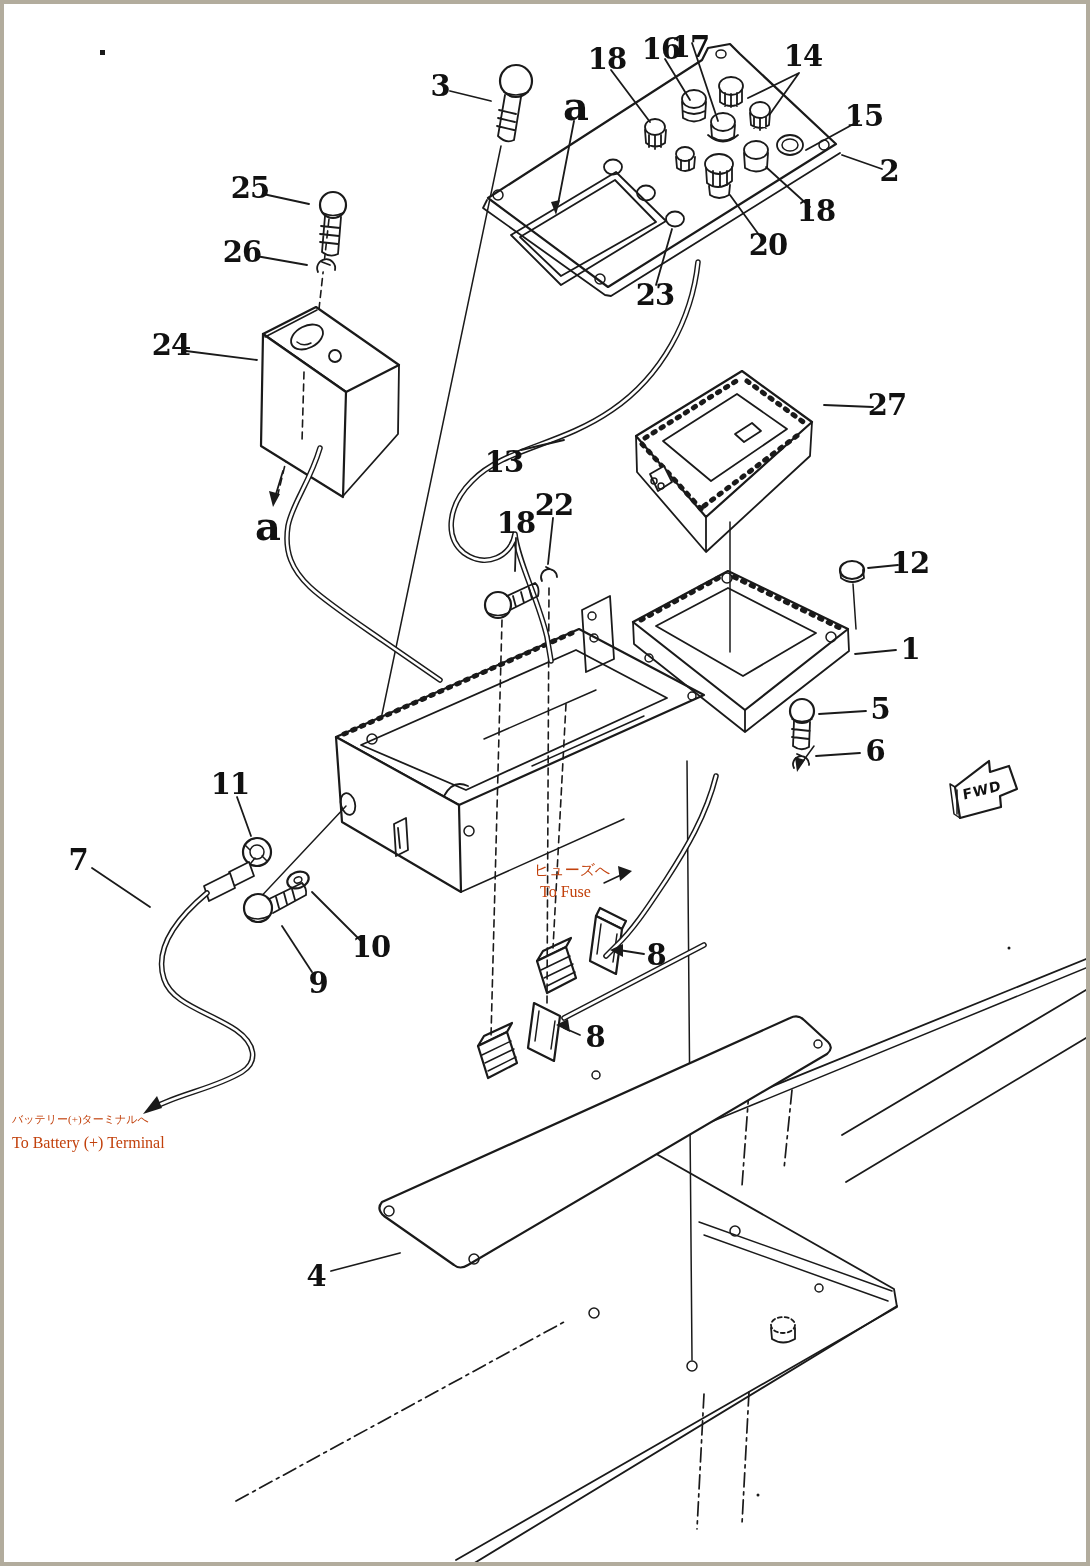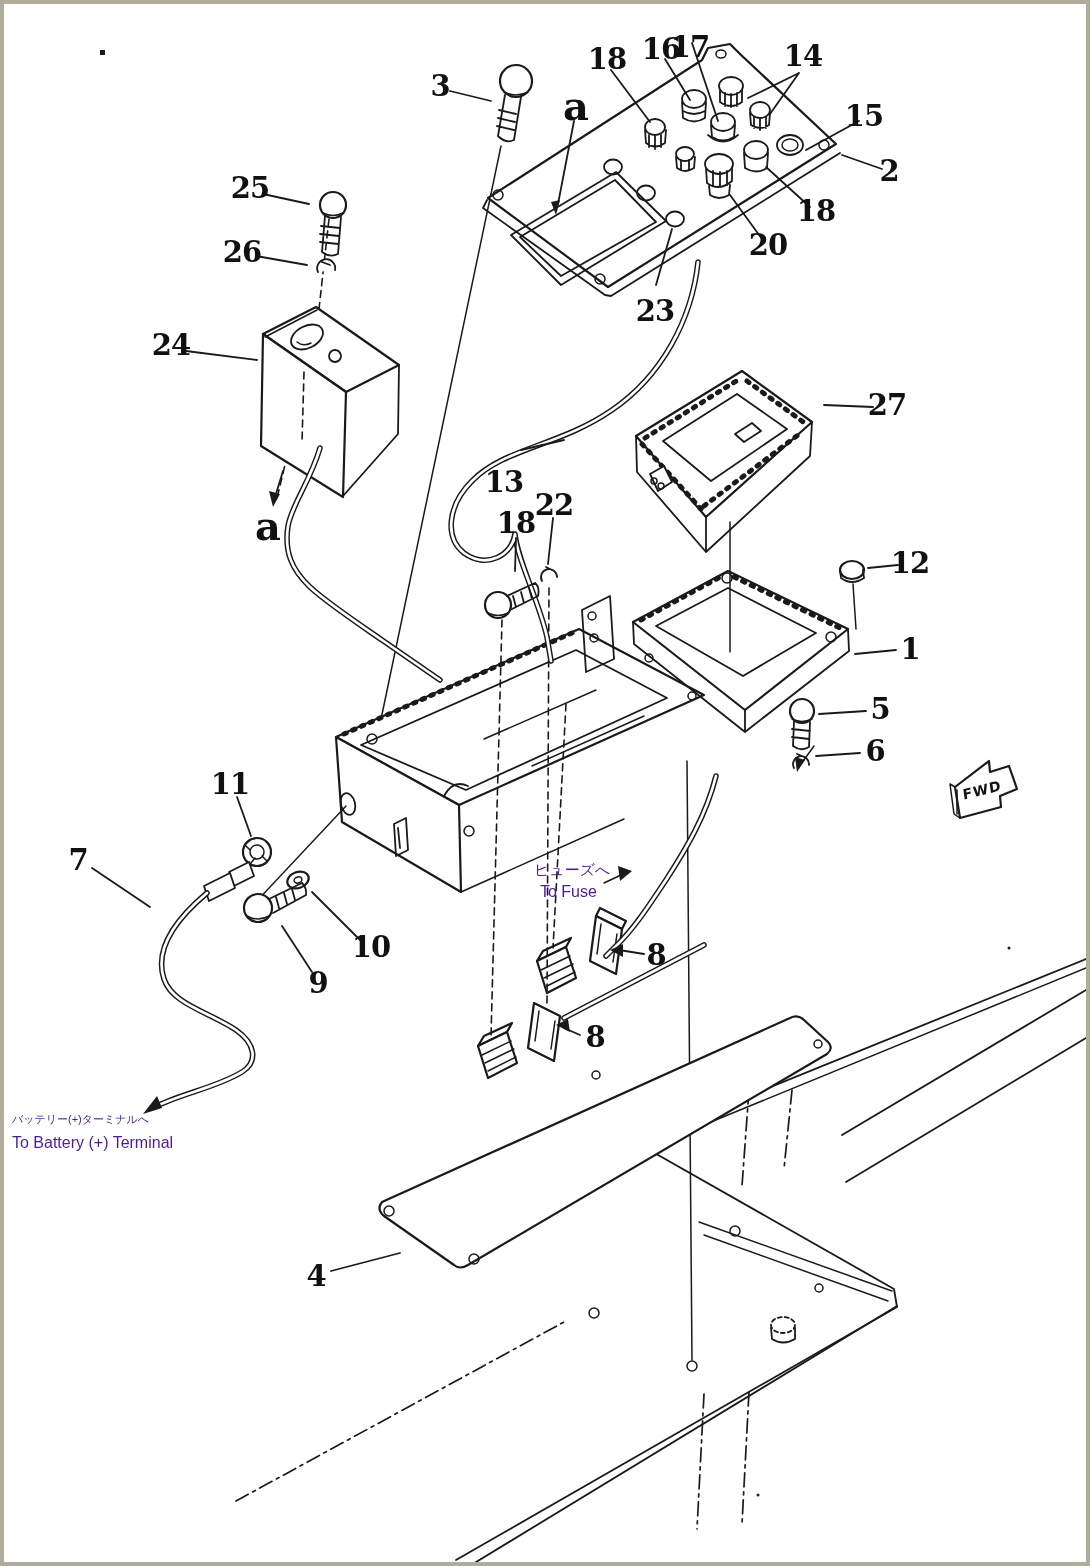--- a/index.html
+++ b/index.html
@@ -14,22 +14,22 @@
   .fb{fill:#1a1a1a;stroke:none;}
   .hatch{stroke-width:5;stroke-dasharray:2.5 7;}
   .dash{stroke-dasharray:7 5;stroke-width:1.6;}
   .dashdot{stroke-dasharray:14 5 3 5;stroke-width:1.7;}
   .cabA{stroke-width:5.6;}
   .cabB{stroke:#ffffff;stroke-width:2.7;}
   .co{position:absolute;transform:translate(-50%,-50%);font-weight:bold;
       font-size:29px;color:#111;letter-spacing:-1px;white-space:nowrap;}
   .coa{position:absolute;transform:translate(-50%,-50%);font-weight:bold;
       font-size:40px;color:#111;}
-  .txt{position:absolute;font-family:Liberation Sans, sans-serif;font-size:16px;
-      color:#4c1d95;white-space:nowrap;}
+  .txt{position:absolute;font-family:Liberation Serif, serif;font-size:16px;
+      color:#c2410c;white-space:nowrap;}
   .fwd{position:absolute;left:978px;top:786px;transform:translate(-50%,-50%) rotate(-14deg) skewX(-6deg);
       font-family:"DejaVu Sans",sans-serif;font-weight:bold;font-size:14px;color:#111;letter-spacing:1px;}
 </style>
 </head>
 <body>
 
 <div class="page">
 
 <svg class="draw" viewBox="0 0 1082 1558">
 
@@ -328,28 +328,28 @@
 </svg>
 
 <div class="co" style="left:686px;top:43px">17</div>
 <div class="co" style="left:657px;top:45px">16</div>
 <div class="co" style="left:603px;top:55px">18</div>
 <div class="co" style="left:799px;top:52px">14</div>
 <div class="co" style="left:860px;top:112px">15</div>
 <div class="co" style="left:885px;top:167px">2</div>
 <div class="co" style="left:812px;top:207px">18</div>
 <div class="co" style="left:764px;top:241px">20</div>
-<div class="co" style="left:651px;top:307px">23</div>
+<div class="co" style="left:651px;top:291px">23</div>
 <div class="co" style="left:436px;top:82px">3</div>
 <div class="coa" style="left:572px;top:101px">a</div>
 <div class="co" style="left:246px;top:184px">25</div>
 <div class="co" style="left:238px;top:248px">26</div>
 <div class="co" style="left:167px;top:341px">24</div>
 <div class="coa" style="left:264px;top:521px">a</div>
-<div class="co" style="left:500px;top:478px">13</div>
+<div class="co" style="left:500px;top:458px">13</div>
 <div class="co" style="left:883px;top:401px">27</div>
 <div class="co" style="left:512px;top:519px">18</div>
 <div class="co" style="left:550px;top:501px">22</div>
 <div class="co" style="left:906px;top:559px">12</div>
 <div class="co" style="left:906px;top:645px">1</div>
 <div class="co" style="left:876px;top:705px">5</div>
 <div class="co" style="left:871px;top:747px">6</div>
 <div class="co" style="left:226px;top:780px">11</div>
 <div class="co" style="left:74px;top:856px">7</div>
 <div class="co" style="left:367px;top:943px">10</div>

